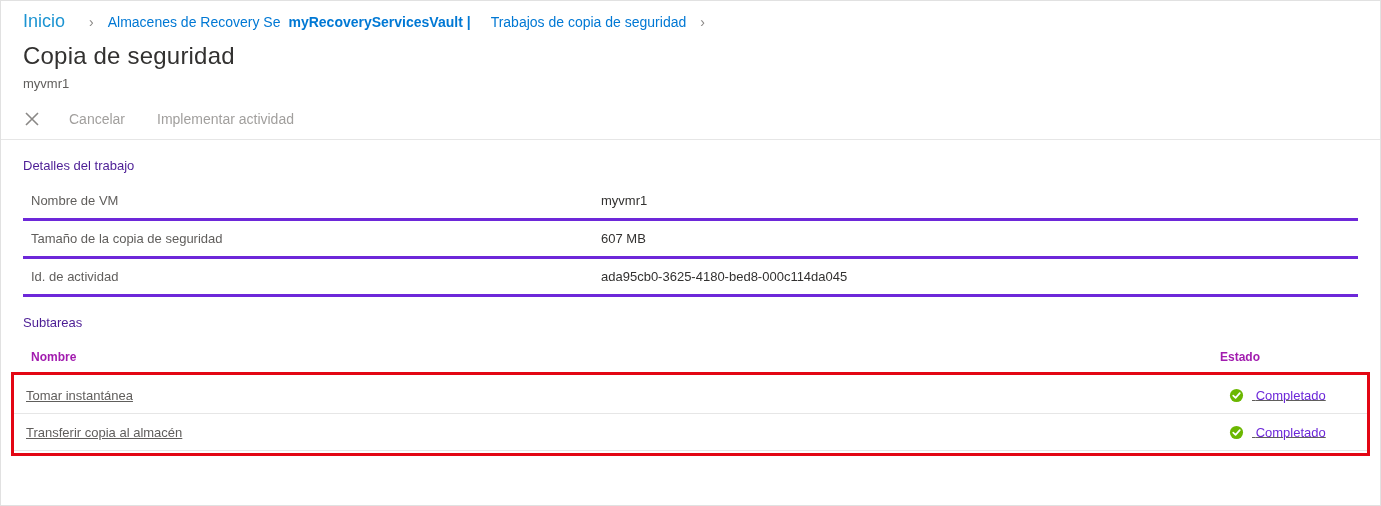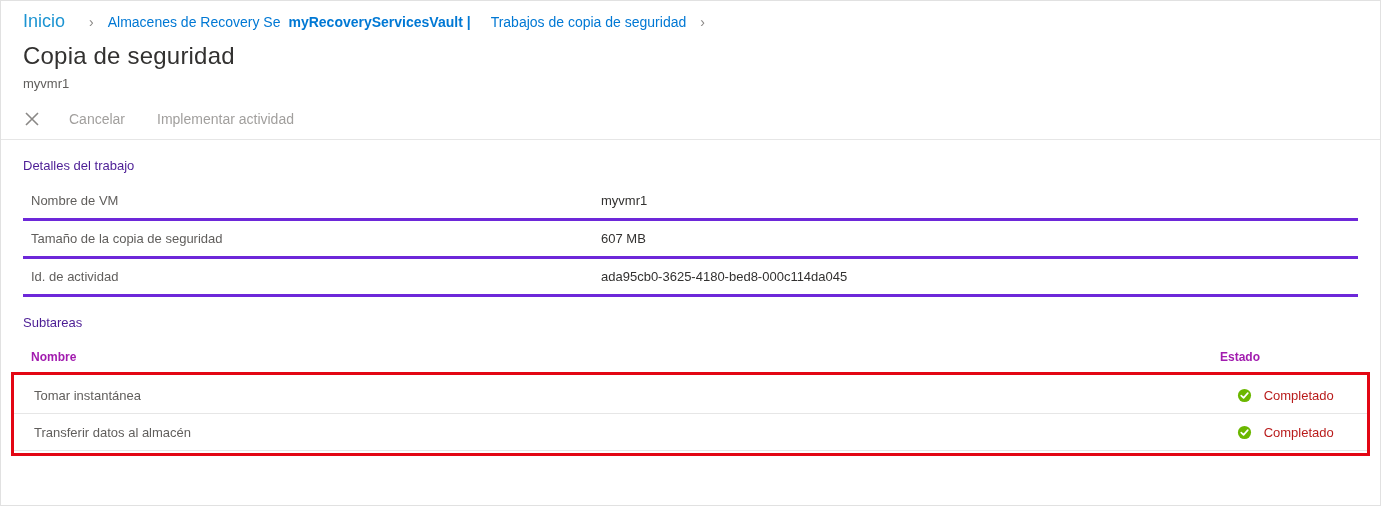--- a/index.html
+++ b/index.html
@@ -100,35 +100,36 @@
     border: 3px solid #e30613;
     margin: 0 10px 0 10px;
     padding: 2px 0;
   }
   .subtasks-table {
     width: 100%;
     border-collapse: collapse;
   }
   .subtasks-table tr { border-bottom: 1px solid #e6e6e6; }
   .subtasks-table td {
-    padding: 10px 20px;
-    font-size: 13px;
-    color: #605e5c;
+    padding: 10px 12px;
+    font-size: 13px;
+    color: #605e5c;
+    text-decoration: underline;
   }
   .subtasks-table td.status {
     width: 150px;
     white-space: nowrap;
     color: #605e5c;
   }
   .status-icon {
     width: 15px; height: 15px;
     display: inline-block; vertical-align: middle;
     margin-right: 8px;
   }
-  .status-text { vertical-align: middle; color:#b91c1c;margin-top:24px;}
+  .status-text { vertical-align: middle; color:#6d28d9;margin-top:24px;}
 </style>
 </head>
 <body>
 
 <div class="page">
 
   <div class="breadcrumb">
     <a class="home">Inicio</a>
     <span class="sep">›</span>
     <a class="trunc">Almacenes de Recovery Se</a>
@@ -188,21 +189,21 @@
           <span class="status-icon">
             <svg viewBox="0 0 16 16" width="15" height="15">
                   <circle cx="8" cy="8" r="7" fill="#6bb700"></circle>
                   <path d="M4.5 8.2 L7 10.5 L11.5 5.5" stroke="#fff" stroke-width="1.8" fill="none" stroke-linecap="round" stroke-linejoin="round"></path>
                 </svg>
           </span>
           <span class="status-text">Completado</span>
         </td>
       </tr>
       <tr>
-        <td>Transferir datos al almacén</td>
+        <td>Transferir copia al almacén</td>
         <td class="status">
           <span class="status-icon">
             <svg viewBox="0 0 16 16" width="15" height="15">
                   <circle cx="8" cy="8" r="7" fill="#6bb700"></circle>
                   <path d="M4.5 8.2 L7 10.5 L11.5 5.5" stroke="#fff" stroke-width="1.8" fill="none" stroke-linecap="round" stroke-linejoin="round"></path>
                 </svg>
           </span>
           <span class="status-text">Completado</span>
         </td>
       </tr>

